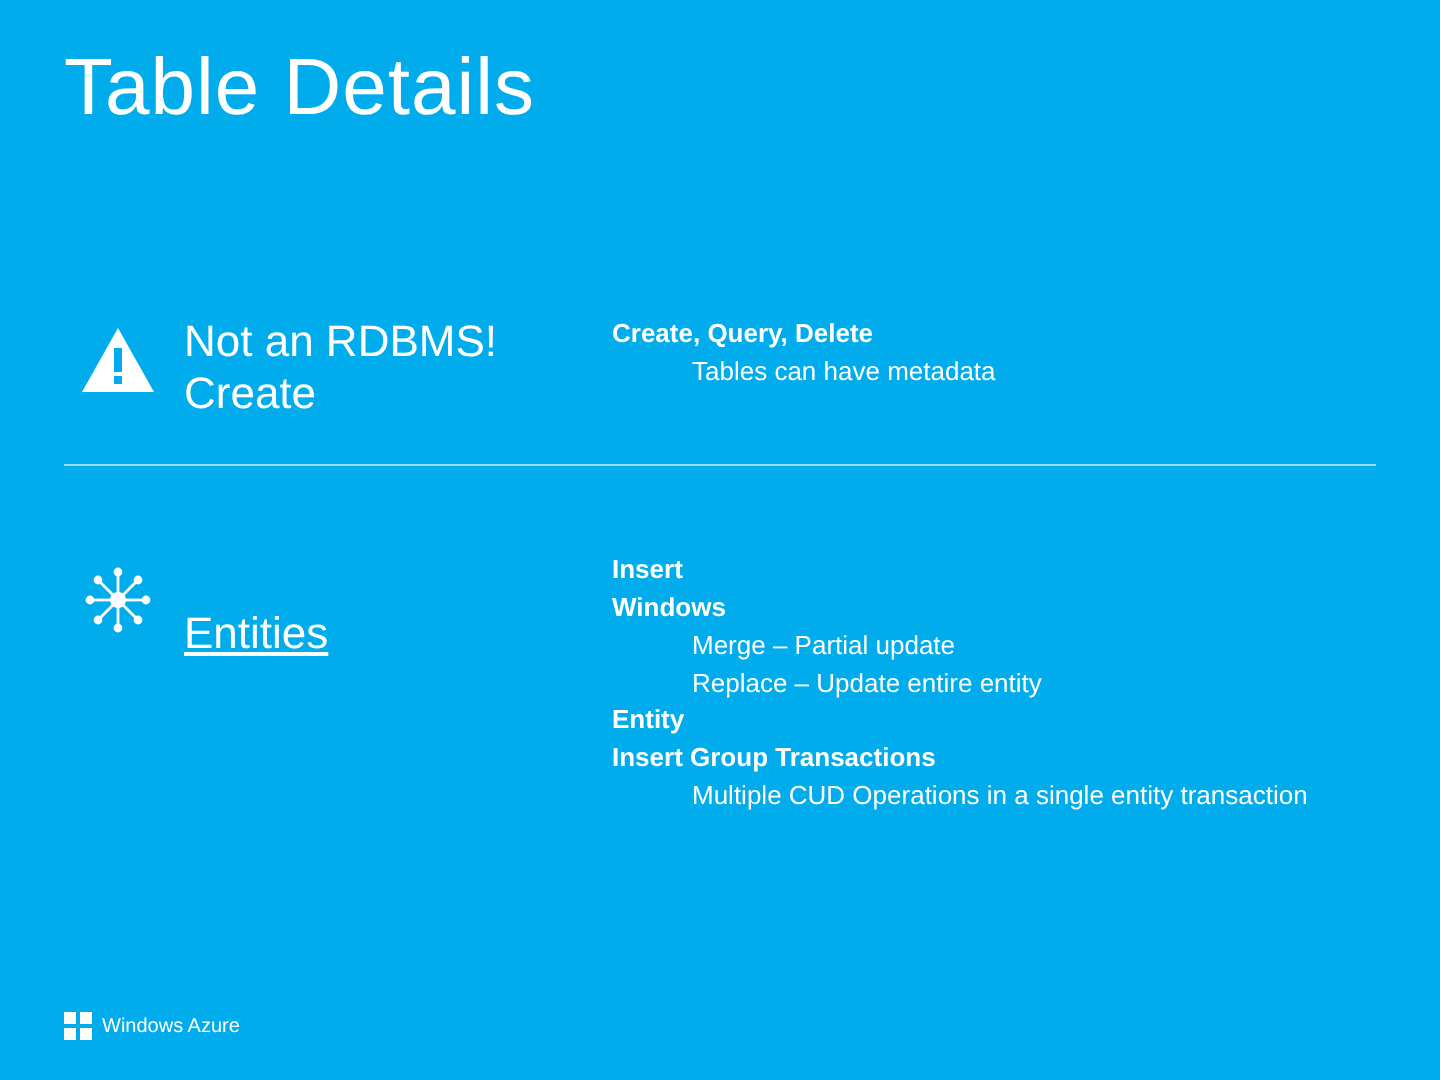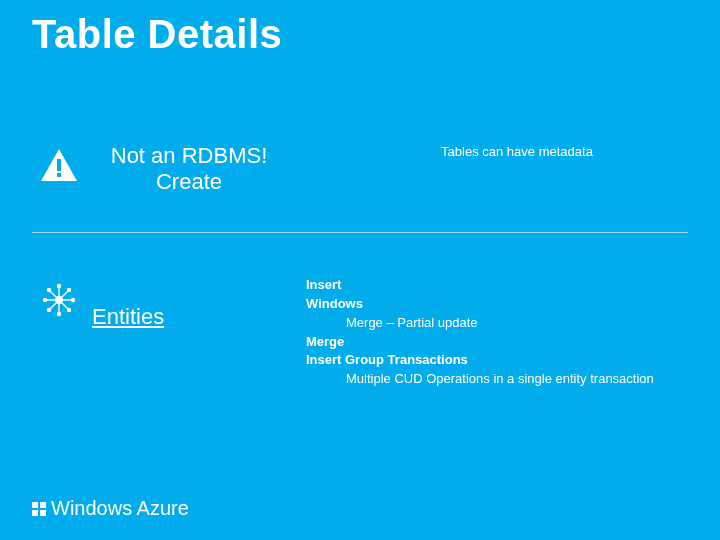--- a/index.html
+++ b/index.html
@@ -5,34 +5,33 @@
   * { box-sizing: border-box; margin: 0; padding: 0; }
   html, body { width: 720px; height: 540px; }
   body {
     background: #00acec;
     color: #ffffff;
     font-family: "Segoe UI", "Segoe UI Light", Arial, sans-serif;
     position: relative;
   }
   .slide-title {
     position: absolute;
-    top: 12px;
+    top: 22px;
     left: 32px;
     font-size: 40px;
-    font-weight: 700;
+    font-weight: 400;
     letter-spacing: 0.5px;
   }
   .section {
     position: absolute;
     left: 32px;
     right: 32px;
   }
   .section.top {
-    top: 143px;
-    text-align: center;
+    top: 158px;
   }
   .section.bottom {
     top: 276px;
   }
   .row {
     display: flex;
     align-items: flex-start;
   }
   .icon-cell {
     flex: 0 0 54px;
@@ -67,21 +66,21 @@
     height: 0;
     border-top: 1px solid rgba(255,255,255,0.6);
   }
   .footer-logo {
     position: absolute;
     left: 32px;
     bottom: 20px;
     display: flex;
     align-items: center;
     gap: 5px;
-    font-size: 20px;
+    font-size: 10px;
     font-weight: 400;
     color: #ffffff;
   }
   .footer-logo .flag {
     width: 14px;
     height: 14px;
     position: relative;
   }
   .footer-logo .flag span {
     position: absolute;
@@ -106,20 +105,21 @@
         <path d="M20 2 L38 34 L2 34 Z" fill="#ffffff"></path>
         <rect x="18" y="12" width="4" height="12" fill="#00acec"></rect>
         <rect x="18" y="26" width="4" height="4" fill="#00acec"></rect>
       </svg>
     </div>
     <div class="heading-cell">
       <div class="heading">Not an RDBMS!</div>
       <div class="heading">Create</div>
     </div>
     <div class="detail-cell">
+      <div class="bold">Create, Query, Delete</div>
       <div class="plain">Tables can have metadata</div>
     </div>
   </div>
 </div>
 
 <div class="divider"></div>
 
 <div class="section bottom">
   <div class="row">
     <div class="icon-cell">
@@ -147,21 +147,22 @@
         </g>
       </svg>
     </div>
     <div class="heading-cell" style="padding-top:28px;text-decoration:underline;">
       <div class="heading">Entities</div>
     </div>
     <div class="detail-cell">
       <div class="bold">Insert</div>
       <div class="bold">Windows</div>
       <div class="plain">Merge – Partial update</div>
-      <div class="bold">Merge</div>
+      <div class="plain">Replace – Update entire entity</div>
+      <div class="bold">Entity</div>
       <div class="bold">Insert Group Transactions</div>
       <div class="plain">Multiple CUD Operations in a single entity transaction</div>
     </div>
   </div>
 </div>
 
 <div class="footer-logo">
   <span class="flag">
     <span class="q1"></span>
       <span class="q2"></span>

